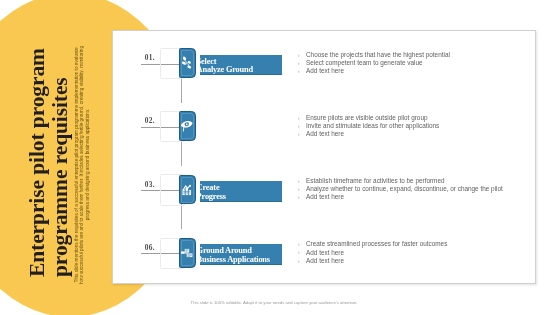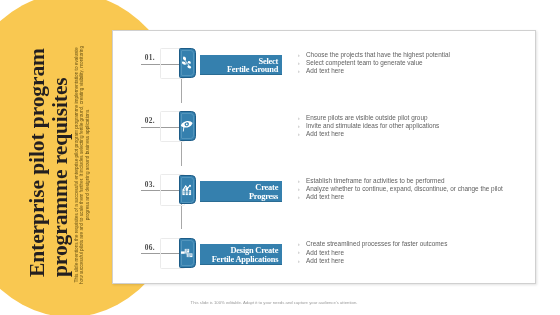--- a/index.html
+++ b/index.html
@@ -31,21 +31,21 @@
        border:0.8px solid #ebebeb;border-radius:1.5px;
        background:transparent;box-sizing:border-box;}
   .iconbox{position:absolute;left:66.3px;top:5.2px;width:17px;height:29.7px;
        background:#3580ae;border-radius:1.5px 4.5px 4.5px 1.5px;border:0.85px solid #1d5c87;
        box-sizing:border-box;overflow:hidden;}
   .iconbox::before{content:"";position:absolute;left:0.9px;top:0.9px;right:0.9px;bottom:0.9px;
        border:0.55px solid #6ba5c9;border-radius:1px 3.4px 3.4px 1px;opacity:0.55;}
   .iconbox svg{position:absolute;left:50%;top:50%;transform:translate(-52%,-50%);}
   .bluebar{position:absolute;left:87.6px;top:11.5px;width:81.6px;height:20.8px;
        background:#3580ae;border-bottom:0.9px solid #2a6c93;box-sizing:border-box;}
-  .barlabel{position:absolute;left:-3.5px;top:3.1px;width:100%;text-align:right;
+  .barlabel{position:absolute;left:-3.5px;top:3.1px;width:100%;text-align:left;
        font-family:"Liberation Serif",serif;font-weight:bold;color:#ffffff;
        font-size:8.4px;line-height:8.4px;letter-spacing:-0.2px;}
   .bullets{position:absolute;left:193.5px;top:7.6px;margin:0;padding:0;
        font-family:"Liberation Sans",sans-serif;
        font-size:6.4px;line-height:8.1px;color:#616161;}
   .bullets li{list-style:none;position:relative;}
   .bchev{position:absolute;left:-8.3px;top:-0.1px;color:#a8a8a8;font-size:6px;}
 </style>
 </head>
 <body>
@@ -74,21 +74,21 @@
             <path d="M13.5 3 C22 4 25.5 12 22 20.5 C12.5 20 8 13.8 9.6 7.8 C10.5 4.6 11.5 2.8 13.5 3 Z" fill="#ffffff"></path>
             <path d="M7 25.5 C16 24 23.5 30 22.5 39 C12.5 41 5.2 36 5 30.6 C4.9 27.8 5.4 25.8 7 25.5 Z" fill="#ffffff"></path>
             <path d="M35 23.5 C42.5 23 46.5 28.5 43.5 35.5 C35.5 36.5 31 32.2 31.6 27.8 C32 25.4 33.2 23.7 35 23.5 Z" fill="#ffffff"></path>
             <path d="M32.5 43 C41.5 41.5 48 47.5 46 56 C36.5 58.5 29.5 53.5 29.2 48 C29 45.5 30.6 43.4 32.5 43 Z" fill="#ffffff"></path>
             <path d="M19.5 21 L27 31" stroke="#ffffff" stroke-width="3.4" stroke-linecap="round"></path>
             <path d="M23 37 L33 30.5" stroke="#ffffff" stroke-width="3.4" stroke-linecap="round"></path>
             <path d="M32.5 38 L36.5 46" stroke="#ffffff" stroke-width="3.4" stroke-linecap="round"></path>
           </svg>
         </div>
         <div class="bluebar">
-          <div class="barlabel"><span>Select</span><br><span>Fertile Ground</span></div>
+          <div class="barlabel"><span>Select</span><br><span>Analyze Ground</span></div>
         </div>
         <ul class="bullets">
           <li><span class="bchev">›</span>Choose the projects that have the highest potential</li>
           <li><span class="bchev">›</span>Select competent team to generate value</li>
           <li><span class="bchev">›</span>Add text here</li>
         </ul>
       </div>
       <div class="row" style="top: 75.3px; text-decoration: underline;">
         <div class="rnum">02.</div>
         <div class="hline"></div>
@@ -143,21 +143,21 @@
           <svg width="12" height="9.2" viewBox="0 0 60 46">
             <rect x="20" y="2" width="22" height="19" fill="#ffffff"></rect>
             <rect x="1" y="15" width="19" height="12" fill="#ffffff"></rect>
             <rect x="30" y="25" width="29" height="19" fill="#ffffff"></rect>
             <path d="M25 20 v7 h8" stroke="#ffffff" stroke-width="3" fill="none"></path>
             <path d="M23.5 5.5 h15 M23.5 10.5 h15 M23.5 15.5 h9" stroke="#3580ae" stroke-width="2.2"></path>
             <path d="M33.5 29.5 h22 M33.5 35 h22 M33.5 40.5 h14" stroke="#3580ae" stroke-width="2.4"></path>
           </svg>
         </div>
         <div class="bluebar">
-          <div class="barlabel"><span>Design Create</span><br><span>Fertile Applications</span></div>
+          <div class="barlabel"><span>Ground Around</span><br><span>Business Applications</span></div>
         </div>
         <ul class="bullets">
           <li><span class="bchev">›</span>Create streamlined processes for faster outcomes</li>
           <li><span class="bchev">›</span>Add text here</li>
           <li><span class="bchev">›</span>Add text here</li>
         </ul>
       </div>
     </div>
 </div>
 <div class="footer">This slide is 100% editable. Adapt it to your needs and capture your audience's attention.</div>

